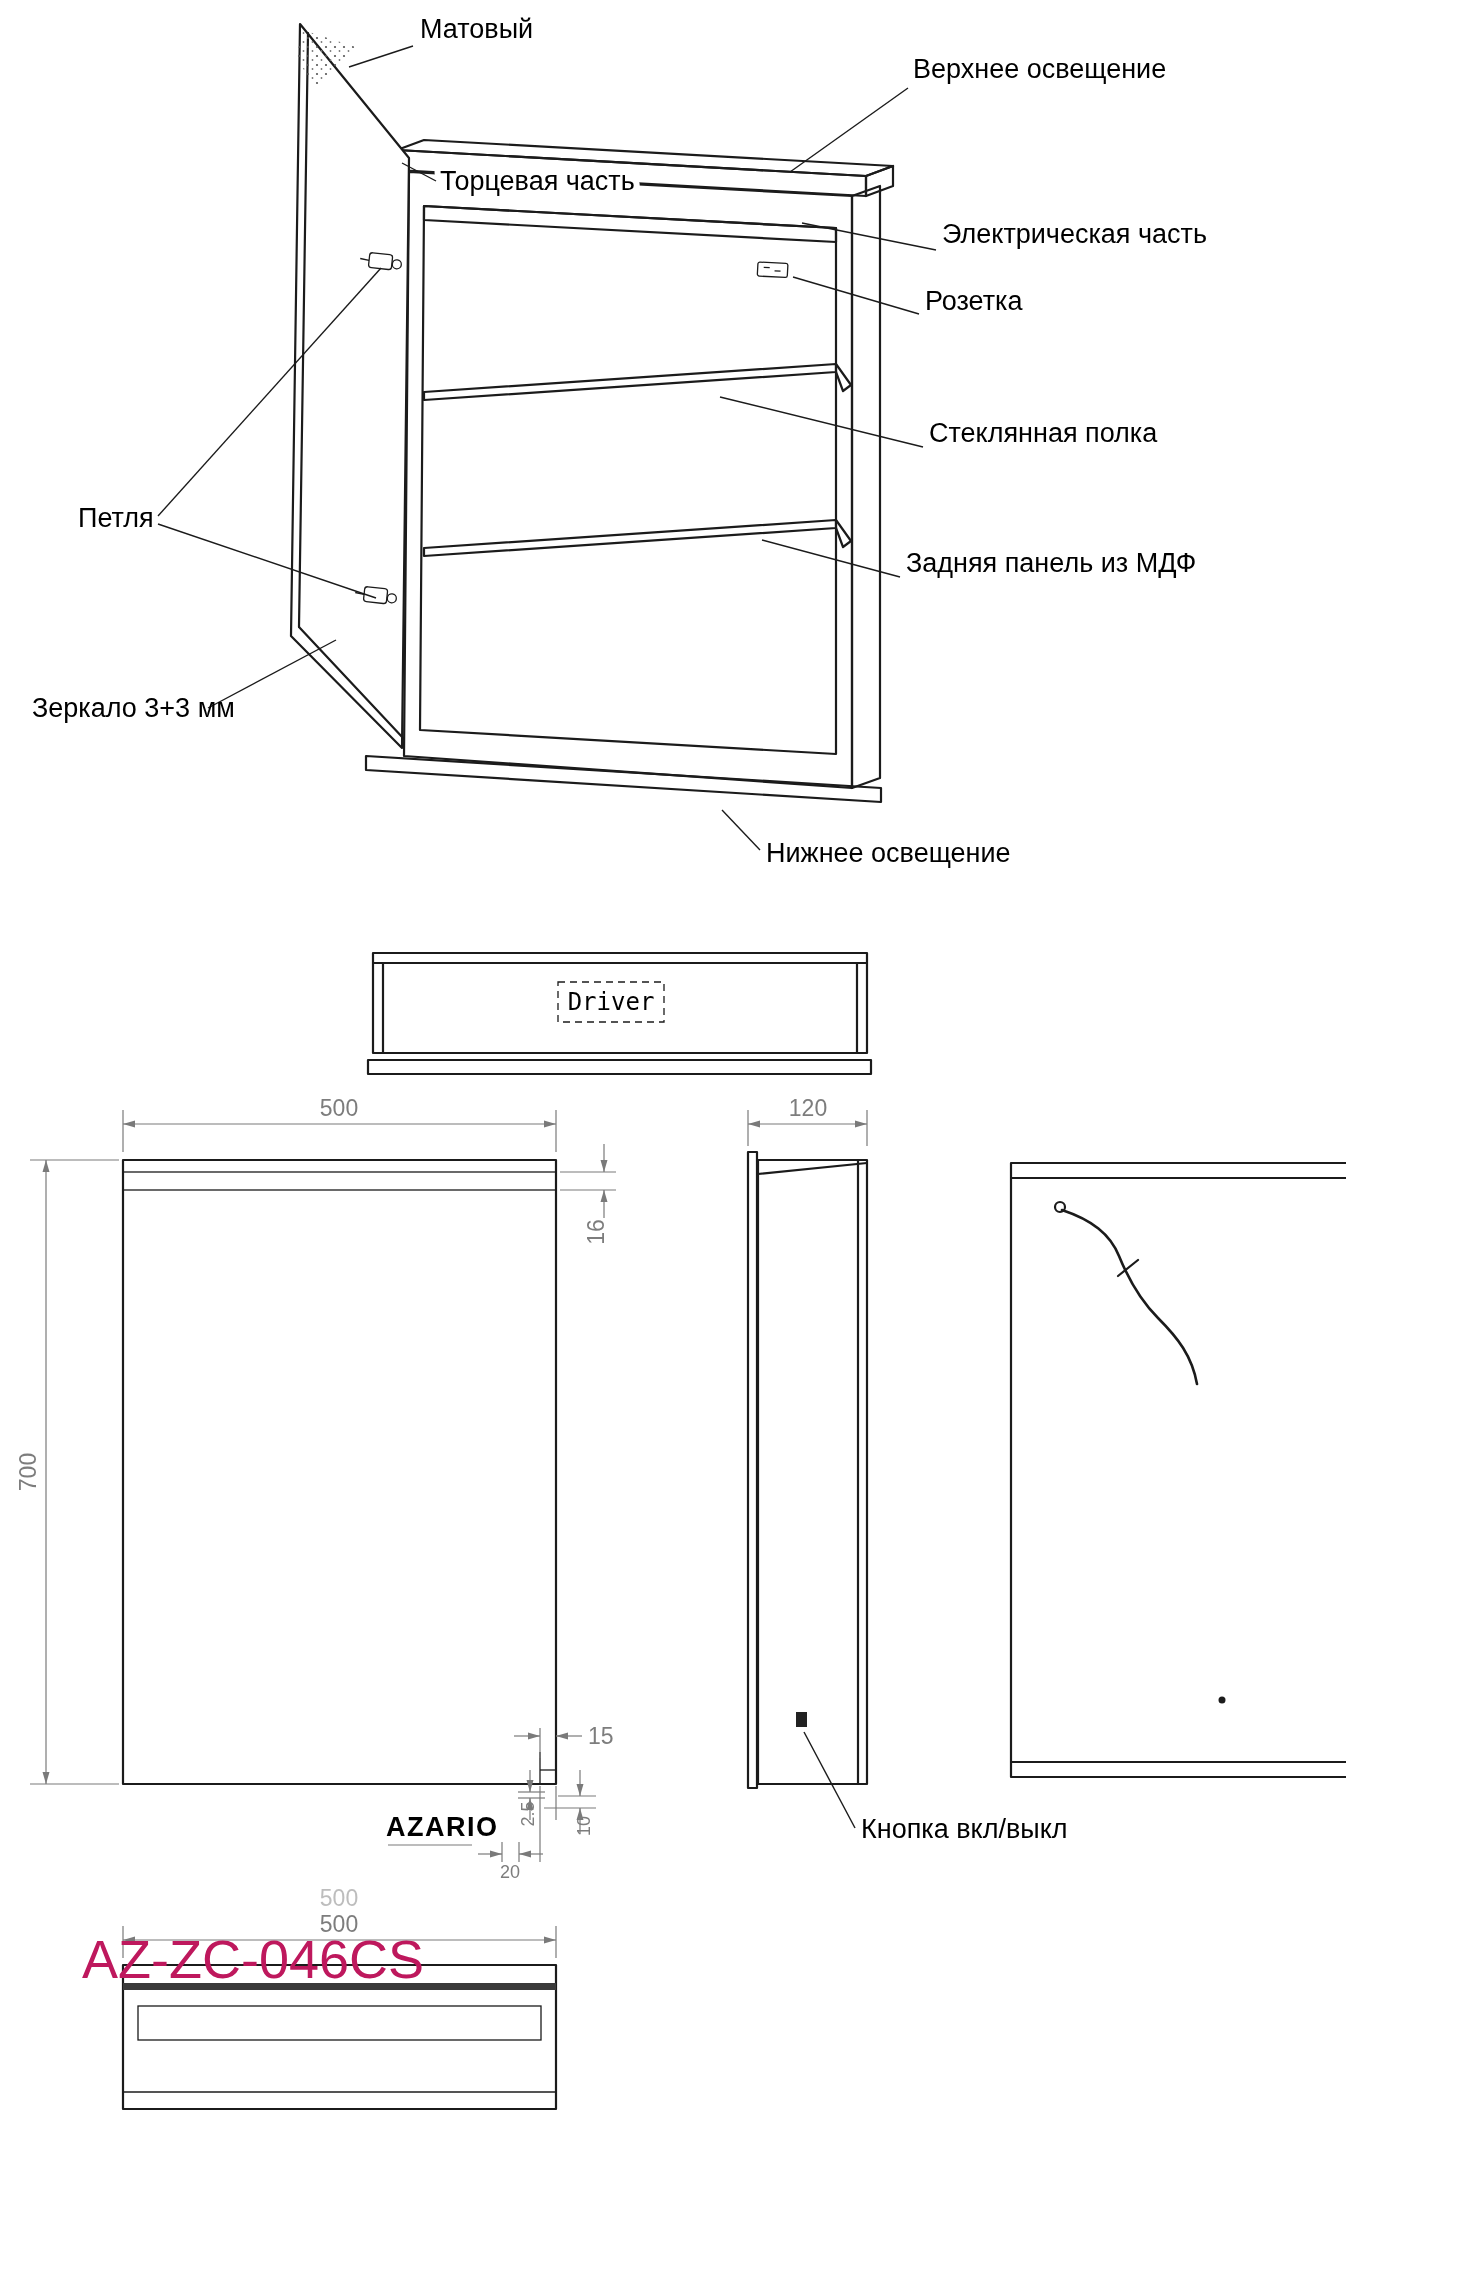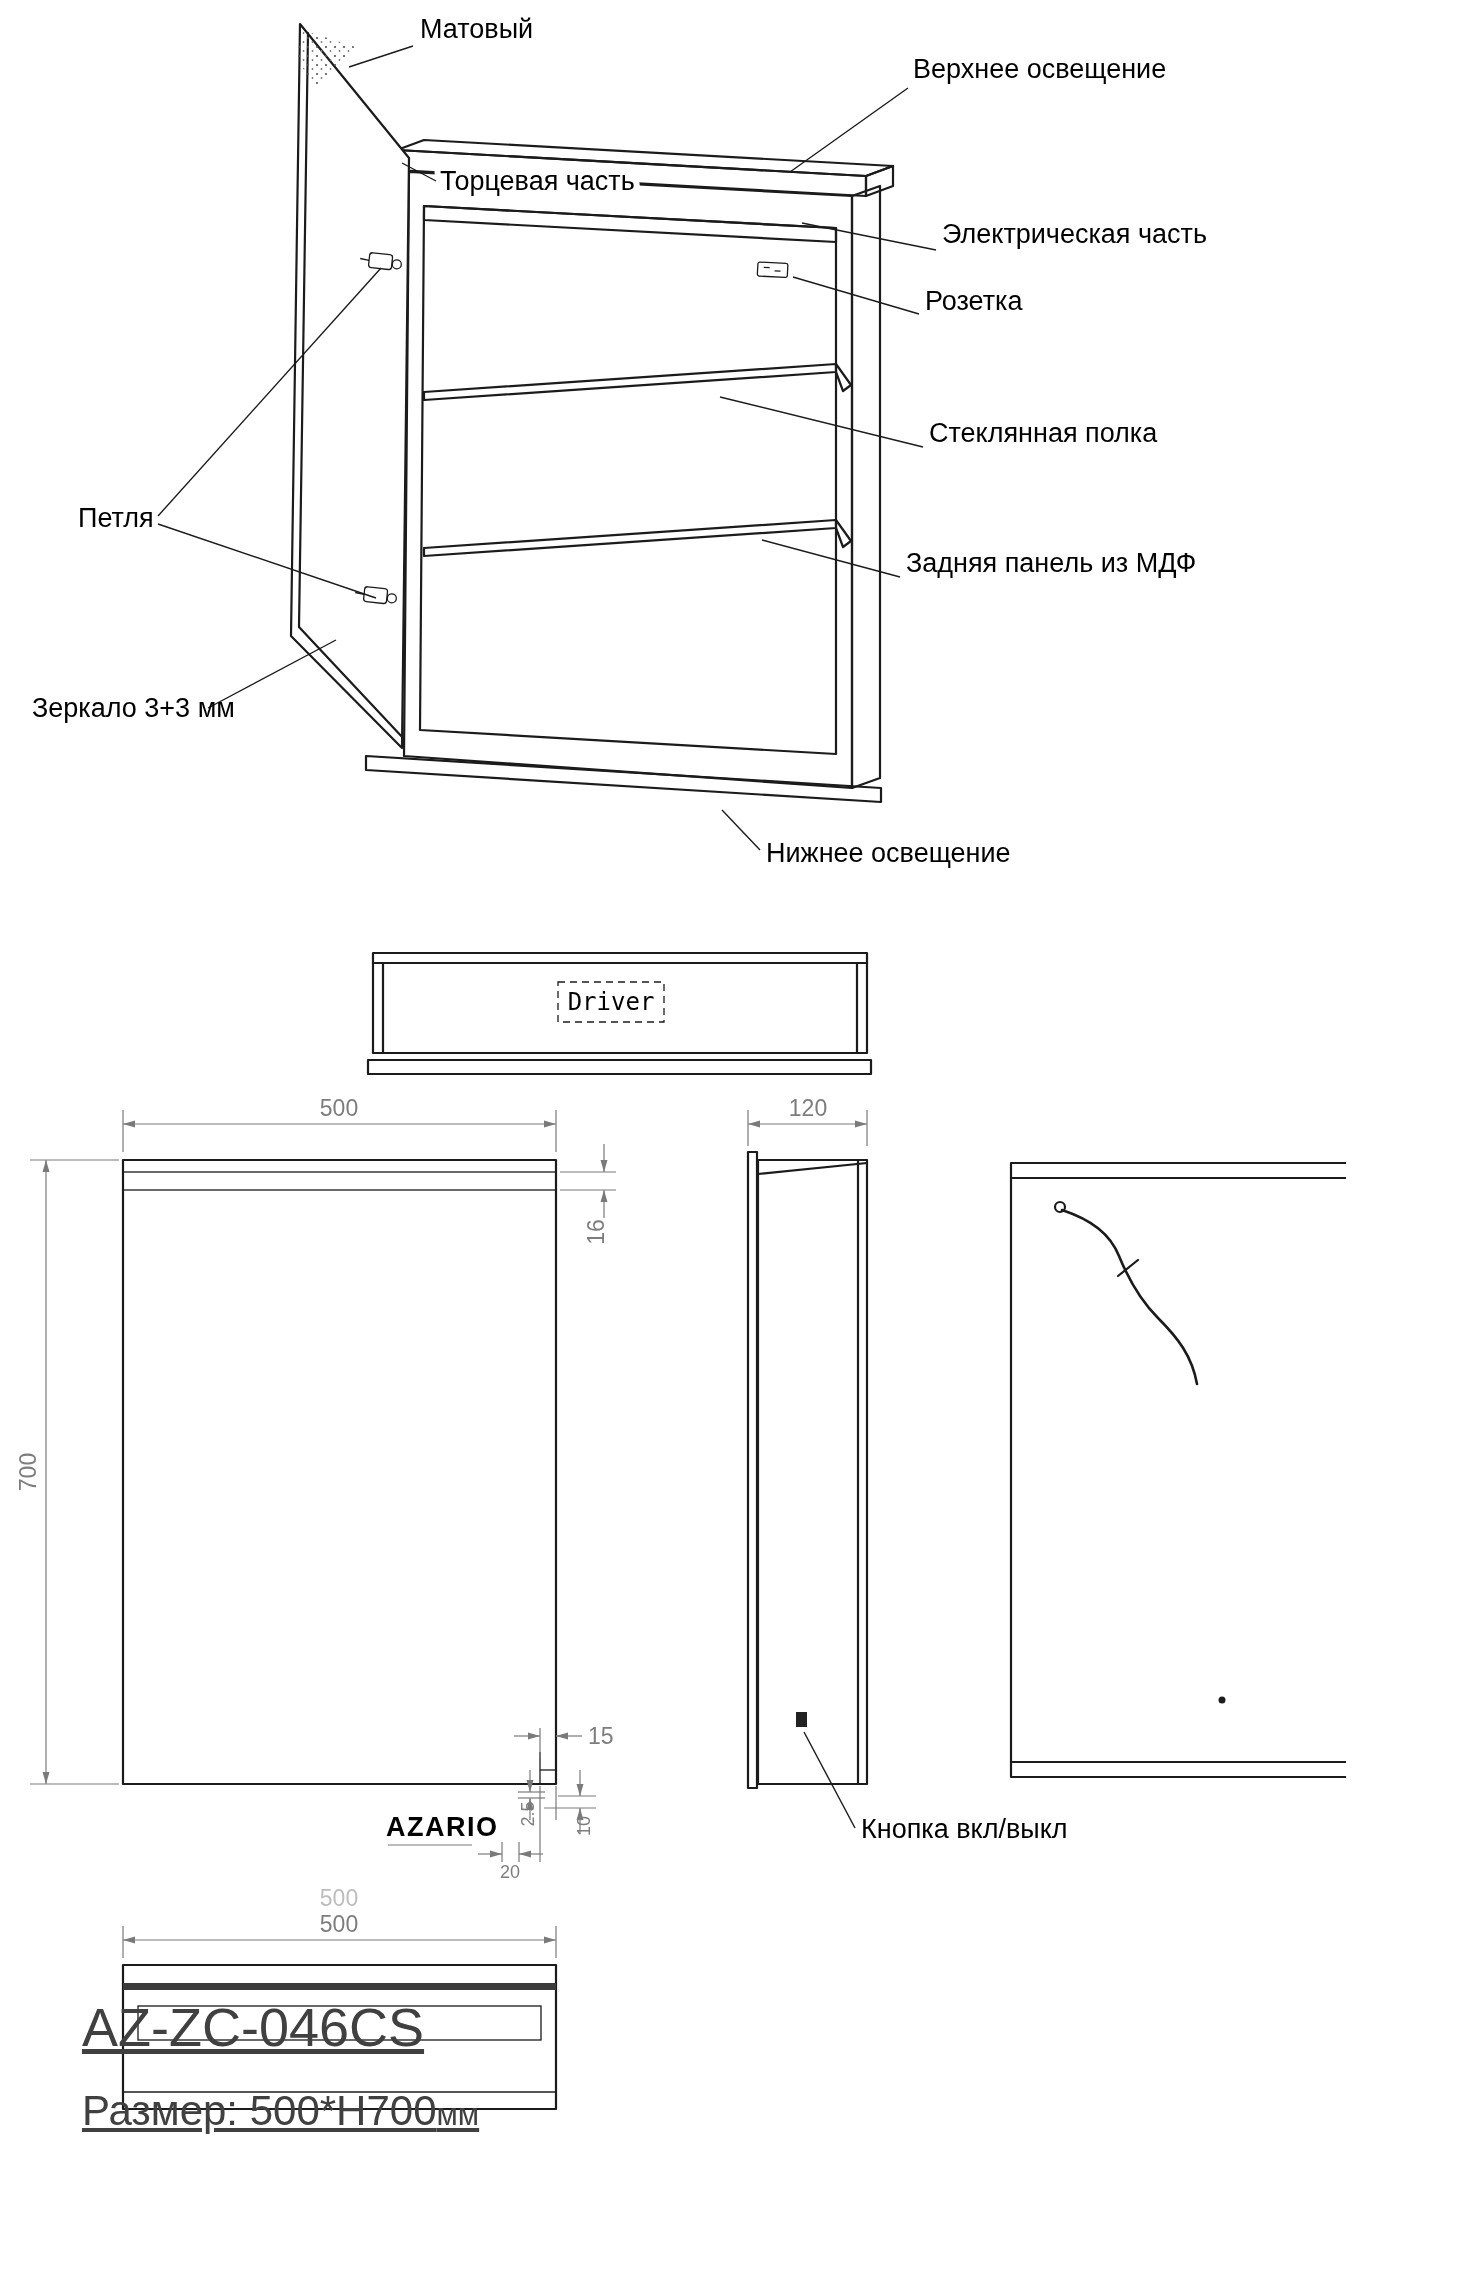--- a/index.html
+++ b/index.html
@@ -11,21 +11,21 @@
   .leader{stroke:#1b1b1b;stroke-width:1.4;fill:none;}
   .dimline{stroke:#7a7a7a;stroke-width:1.2;fill:none;}
   text{font-family:"Liberation Sans",sans-serif;}
   .ann{font-size:27px;fill:#000;}
   .dim{font-size:23px;fill:#7d7d7d;}
   .dim-sm{font-size:18px;fill:#7d7d7d;}
   .dim-faint{font-size:23px;fill:#bdbdbd;}
   .mono{font-family:"DejaVu Sans Mono",monospace;font-size:24px;fill:#000;}
   .brand-text{font-size:27px;font-weight:700;letter-spacing:1.5px;fill:#000;}
   .halo{paint-order:stroke;stroke:#fff;stroke-width:12px;stroke-linejoin:round;}
-  .footer{position:absolute;left:82px;top:2000px;color:#404040;text-decoration:underline;}
+  .footer{position:absolute;left:82px;top:1932px;color:#be185d;}
   .model{font-size:54px;line-height:1;margin-bottom:36px;}
   .size{font-size:42px;line-height:1;}
   .unit{font-size:31px;}
 </style>
 </head>
 <body>
 
 <div class="page">
 <svg width="1479" height="2290" viewBox="0 0 1479 2290">
   <defs>
@@ -229,15 +229,14 @@
     <text class="dim" x="339" y="1932" text-anchor="middle">500</text>
     <rect class="draw" x="123" y="1965" width="433" height="144"></rect>
     <rect x="123" y="1983" width="433" height="7" fill="#3a3a3a" stroke="none"></rect>
     <rect class="thin" x="138" y="2006" width="403" height="34" fill="url(#dots)"></rect>
     <line class="thin" x1="123" y1="2092" x2="556" y2="2092"></line>
   </g>
 </svg>
 
 <div class="footer">
   <div class="model">AZ-ZC-046CS</div>
-  <div class="size"><span>Размер: 500*H700</span><span class="unit">мм</span></div>
 </div>
 </div>
 
 </body></html>

